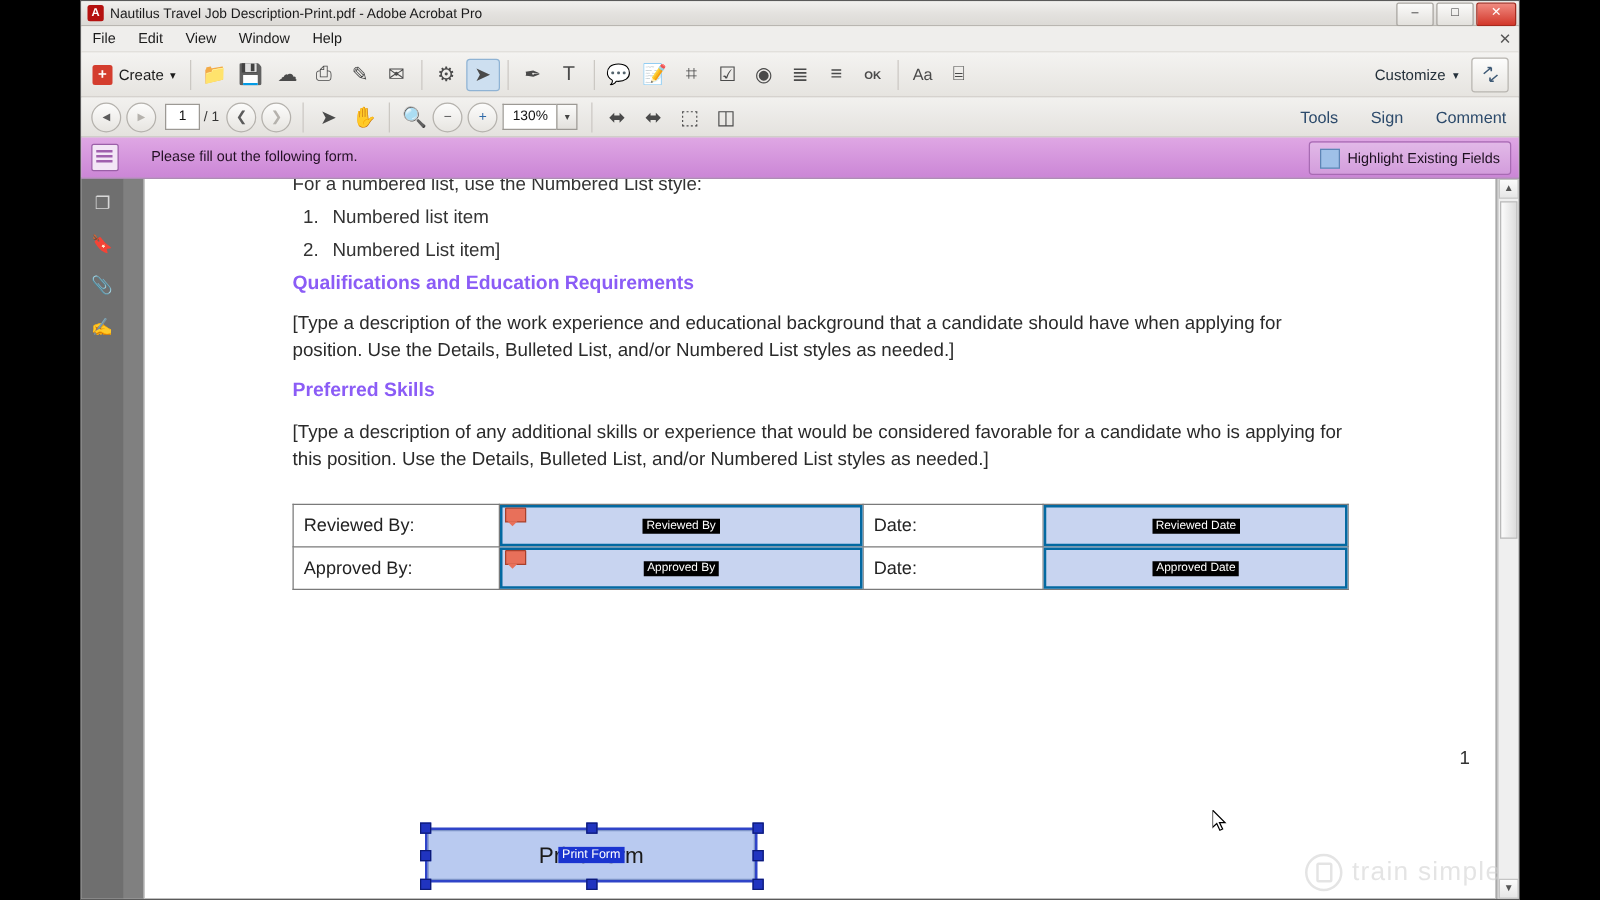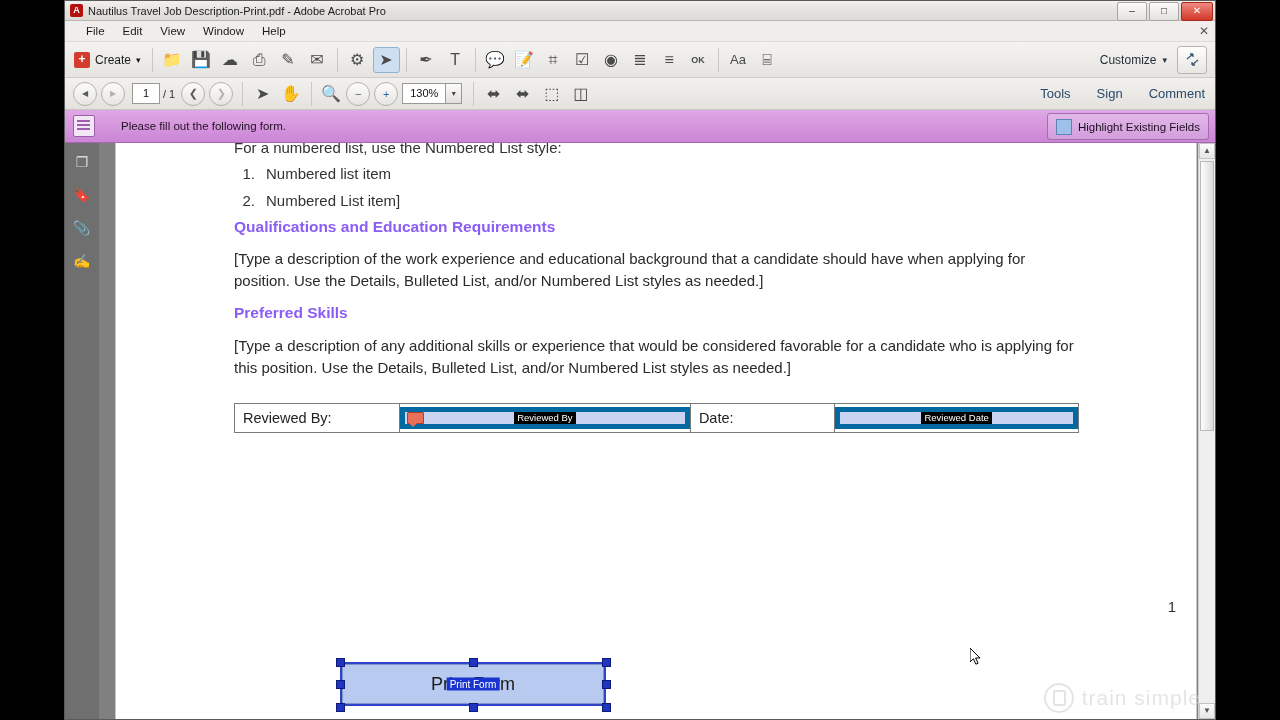--- a/index.html
+++ b/index.html
@@ -87,21 +87,21 @@
   }
   
   .menubar {
     height: 20px;
     background: #efeeec;
     border-bottom: 1px solid #dedbd6;
     display: flex;
     align-items: center;
     font-size: 11.5px;
     color: #1b1b1b;
-    padding-left: 12px;
+    padding-left: 0;
     position: relative;
   }
   .menubar .mi {
     padding: 2px 9px;
   }
   .menu-close {
     position: absolute;
     right: 6px;
     font-size: 12px;
     color: #555;
@@ -401,23 +401,23 @@
     height: 28px;
     padding: 0 0 0 8px;
     vertical-align: middle;
   }
   .lbl-col { width: 160px; }
   .fld-col { padding: 0 !important; width: 300px; }
   .date-lbl-col { width: 140px; }
   .date-fld-col { padding: 0 !important; width: 250px; }
   .field {
     position: relative;
-    height: 22px;
+    height: 33px;
     background: #c8d4f0;
-    border: 5px solid #0369a1;
+    border: 2px solid #0369a1;
     box-sizing: border-box;
     display: flex;
     align-items: center;
     justify-content: center;
   }
   .field-tip {
     background: #000;
     color: #fff;
     font-size: 9.5px;
     padding: 0 3px;
@@ -715,20 +715,35 @@
                     <span class="field-tip">Reviewed By</span>
                   </div>
                 </td>
                 <td class="date-lbl-col">Date:</td>
                 <td class="date-fld-col">
                   <div class="field">
                     <span class="field-tip">Reviewed Date</span>
                   </div>
                 </td>
               </tr>
+              <tr>
+                <td class="lbl-col">Approved By:</td>
+                <td class="fld-col">
+                  <div class="field">
+                    <span class="comment-flag"></span>
+                    <span class="field-tip">Approved By</span>
+                  </div>
+                </td>
+                <td class="date-lbl-col">Date:</td>
+                <td class="date-fld-col">
+                  <div class="field">
+                    <span class="field-tip">Approved Date</span>
+                  </div>
+                </td>
+              </tr>
             </tbody>
               </table>
 
             <div class="printform">
               <div class="pf-inner">
                 <span>Print Form</span>
               </div>
               <div class="pf-outline"></div>
               <div class="pf-tip">Print Form</div>
               <div class="handle" style="left:-4px;top:-4px"></div>

